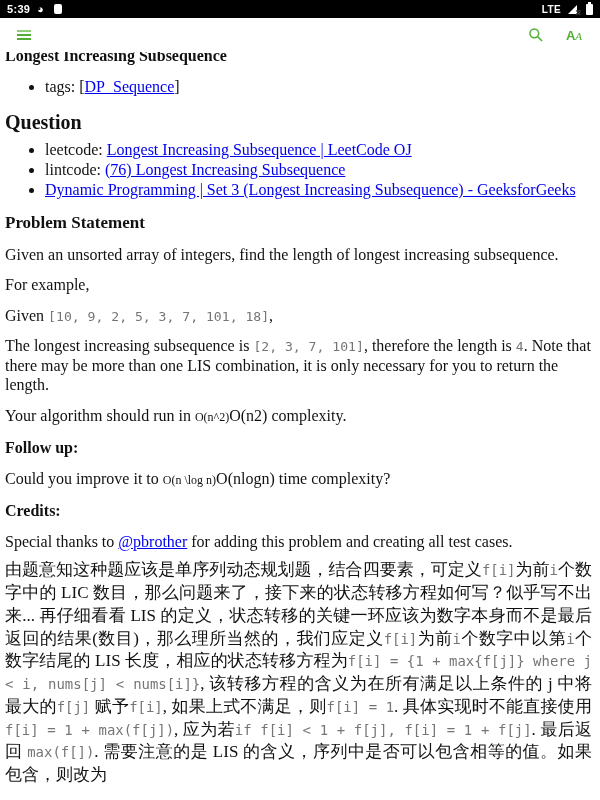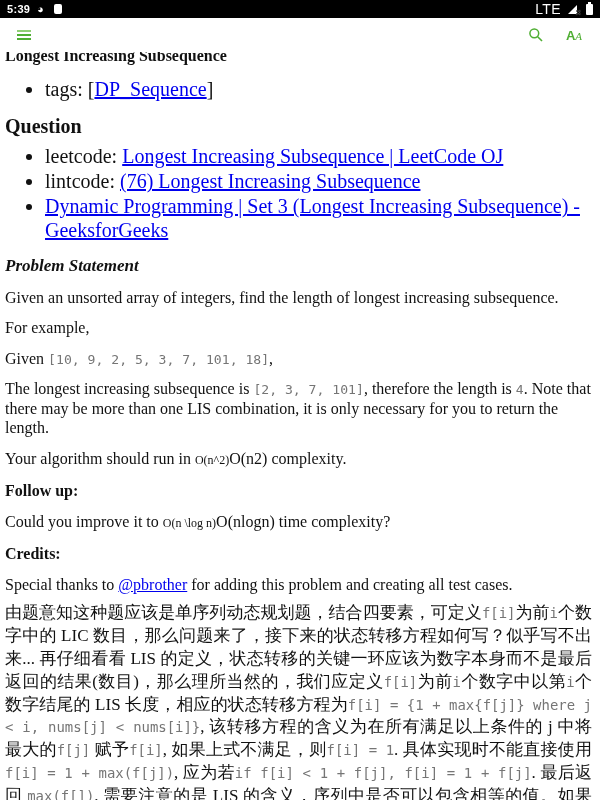--- a/index.html
+++ b/index.html
@@ -16,21 +16,21 @@
     padding:0 7px; font-family:"Liberation Sans", sans-serif; font-size:11px;
     position:relative; z-index:10;
   }
   .sb-group { display:flex; align-items:center; gap:7px; }
   .sb-time { font-weight:bold; letter-spacing:.3px; }
   .sb-circle {
     width:10px; height:10px; color:#fff; font-size:11px; line-height:10px;
     display:inline-block;
   }
   .sb-appicon { width:8px; height:10px; background:#fff; border-radius:2px; display:inline-block; }
-  .sb-net { font-size:14px; font-weight:normal; letter-spacing:.4px; }
+  .sb-net { font-size:10px; font-weight:bold; letter-spacing:.4px; }
   .sb-signal { position:relative; width:11px; height:10px; display:inline-block; }
   .sb-signal .tri {
     position:absolute; bottom:0; right:2px;
     width:0; height:0; border-left:9px solid transparent; border-bottom:9px solid #fff;
   }
   .sb-signal .x {
     position:absolute; right:-2px; bottom:-2px; color:#000; background:transparent;
     font-size:7px; line-height:7px; font-weight:bold; text-shadow:0 0 1px #fff;
   }
   .sb-batt { position:relative; width:7px; height:11px; background:#fff; border-radius:1px; display:inline-block; }
@@ -47,25 +47,25 @@
   .tb-right { display:flex; align-items:center; gap:22px; }
   .fsicon { color:#4FAE33; font-family:"Liberation Sans", sans-serif; line-height:1; cursor:pointer; }
   .fs-a { font-weight:bold; font-size:13px; }
   .fs-b { font-style:italic; font-size:11px; font-family:"Liberation Serif", serif; }
   
   .main { margin-top:-5px; padding:0 8px 0 5px; position:relative; z-index:1; }
   h1 { font-size:16px; line-height:1.15; margin:0 0 2px 0; font-weight:bold; }
   h2 { font-size:20px; line-height:1.15; font-weight:bold; }
   h2.q { margin:14px 0 6px 0; }
   h2.sol { margin:17px 0 0 0; }
-  h3 { font-size:17px; line-height:1.2; margin:14px 0 0 0; font-weight:bold;font-style:italic; }
+  h3 { font-size:17px; line-height:1.2; margin:14px 0 0 0; font-weight:bold; }
   ul { margin:0; padding-left:40px; }
   ul.tags-list { margin-top:12px; }
   ul.links-list { margin-top:6px; }
-  li { font-size:20px; line-height:1.2; margin:1px 0; }
+  li { font-size:16px; line-height:1.2; margin:1px 0; }
   p { font-size:16px; line-height:1.22; margin:11px 0 0 0; }
   p.bold-head { font-weight:bold; margin-top:13px; }
   p.cjk { font-size:17px; line-height:1.34; margin-top:8px; text-align:justify; }
   .icode { font-family:"DejaVu Sans Mono", monospace; font-size:0.82em; color:#757575; white-space:pre-wrap; }
   a.lnk { color:#0000EE; text-decoration:underline; cursor:pointer; }
   .math-small { font-size:12px; }
   .math-normal { font-size:1em; }
 </style>
 </head>
 <body>

